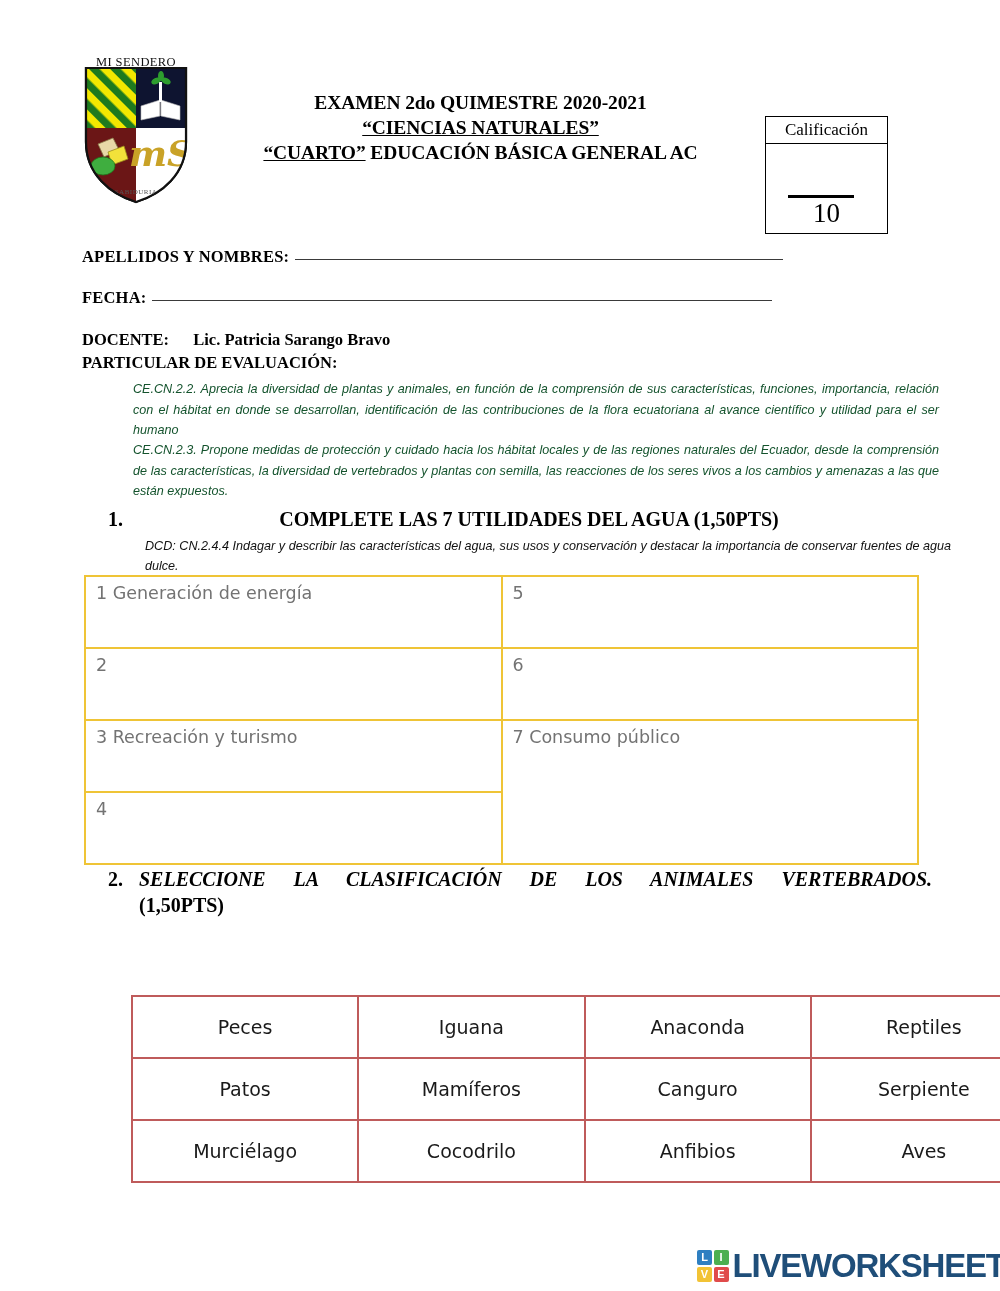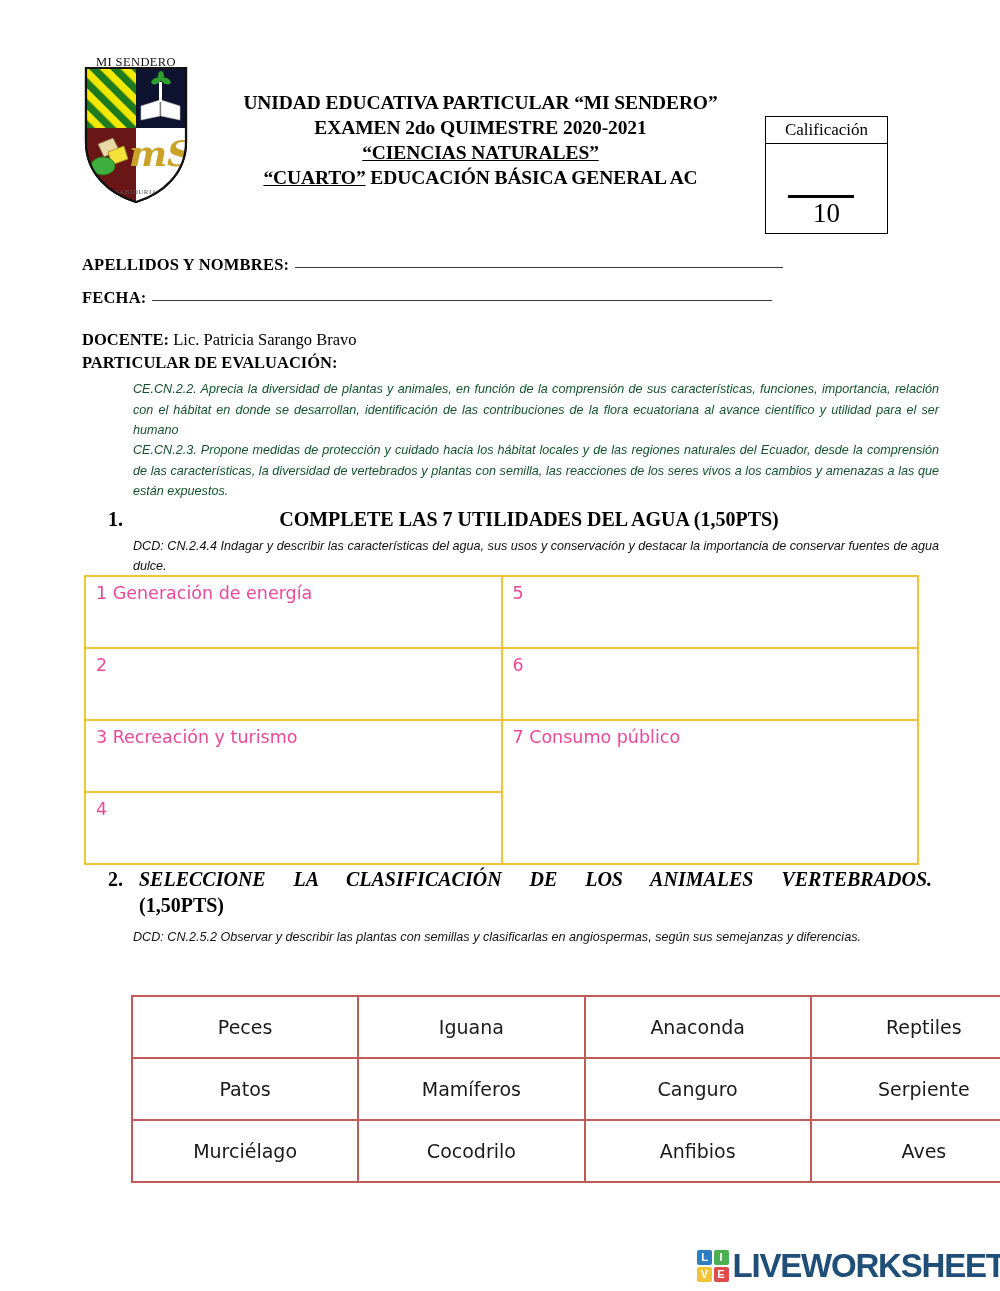--- a/index.html
+++ b/index.html
@@ -104,34 +104,34 @@
     font-size: 16.5px;
     white-space: nowrap;
   }
   .field-row .lbl { letter-spacing: 0.2px; }
   .rule {
     display: inline-block;
     vertical-align: 2px;
     border-bottom: 1.6px solid #3a3a3a;
     height: 11px;
   }
-  #row-apellidos { top: 255px; text-align: center; }
+  #row-apellidos { top: 247px; text-align: center; }
   #row-apellidos .rule { width: 488px; margin-left: 6px; }
   #row-fecha { top: 288px; }
   #row-fecha .rule { width: 620px; margin-left: 6px; }
 
   .docente {
     position: absolute;
     left: 82px;
     top: 330px;
     font-size: 16.5px;
     white-space: nowrap;
   }
   .docente b { font-weight: bold; }
-  .docente .name { font-weight: normal; }
+  .docente .name { font-weight: bold; margin-left: 20px; }
 
   .criterios-head {
     position: absolute;
     left: 82px;
     top: 353px;
     font-size: 16.5px;
     font-weight: bold;
   }
 
   
@@ -184,21 +184,21 @@
     position: absolute;
     left: 133px;
     width: 806px;
     font-family: "Liberation Sans", sans-serif;
     font-style: italic;
     font-size: 12.6px;
     line-height: 20px;
     text-align: justify;
     color: #111;
   }
-  #dcd-1 { top: 536px; }
+  #dcd-1 { top: 536px; margin-left: 12px; }
   #dcd-2 { top: 927px; }
 
   
   .t1 {
     position: absolute;
     left: 84px;
     top: 575px;
     width: 835px;
     height: 259px;
   }
@@ -207,21 +207,21 @@
     height: 100%;
     border-collapse: collapse;
     table-layout: fixed;
   }
   .t1-grid td {
     border: 2.5px solid #EFC436;
     vertical-align: top;
     padding: 6px 10px 0 10px;
     font-family: "DejaVu Sans", sans-serif;
     font-size: 17.5px;
-    color: #ec4899;
+    color: #737373;
     height: 64px;
     background: #fff;
   }
   .t1-col-l { width: 50%; }
   .t1-col-r { width: 50%; }
 
   
   .t2 {
     position: absolute;
     left: 131px;
@@ -329,21 +329,20 @@
 
           <text x="83" y="108" font-family="DejaVu Serif, serif" font-style="italic" font-size="36" fill="#C9A227" text-anchor="middle" font-weight="bold">mS</text>
         </g>
         <text x="58" y="8" font-family="Liberation Serif, serif" font-size="12.5" fill="#111" text-anchor="middle" letter-spacing="0.4">MI SENDERO</text>
         <text x="58" y="136" font-family="Liberation Serif, serif" font-size="7" fill="#555" text-anchor="middle" letter-spacing="0.5">SABIDURIA</text>
         <path d="M8,10 L108,10 L108,84 C108,116 84,136 58,144 C32,136 8,116 8,84 Z" fill="none" stroke="#111" stroke-width="2.2"></path>
       </svg>
     </div>
 
     <div class="header-titles">
-      <span class="t-line">UNIDAD EDUCATIVA PARTICULAR “MI SENDERO”</span>
       <span class="t-line">EXAMEN 2do QUIMESTRE 2020-2021</span>
       <span class="t-line u">“CIENCIAS NATURALES”</span>
       <span class="t-line"><span class="u">“CUARTO”</span><span> EDUCACIÓN BÁSICA GENERAL AC</span></span>
     </div>
 
     <div class="grade-box">
       <div class="grade-head">Calificación</div>
       <div class="grade-body">
         <div class="grade-rule"></div>
         <div class="grade-denom">10</div>
@@ -396,21 +395,20 @@
         </tr>
       </tbody>
     </table>
   </div>
 
   <div class="q-num" id="q2-num">2.</div>
   <div class="q-head" id="q2-head">
     <span class="justify-line">SELECCIONE LA CLASIFICACIÓN DE LOS ANIMALES VERTEBRADOS.</span>
     <span>(1,50PTS)</span>
   </div>
-  <div class="dcd" id="dcd-2">DCD: CN.2.5.2 Observar y describir las plantas con semillas y clasificarlas en angiospermas, según sus semejanzas y diferencias.</div>
 
   <div class="t2">
     <table class="t2-grid">
       <tbody>
         <tr>
           <td>Peces</td>
           <td>Iguana</td>
           <td>Anaconda</td>
           <td>Reptiles</td>
         </tr>

